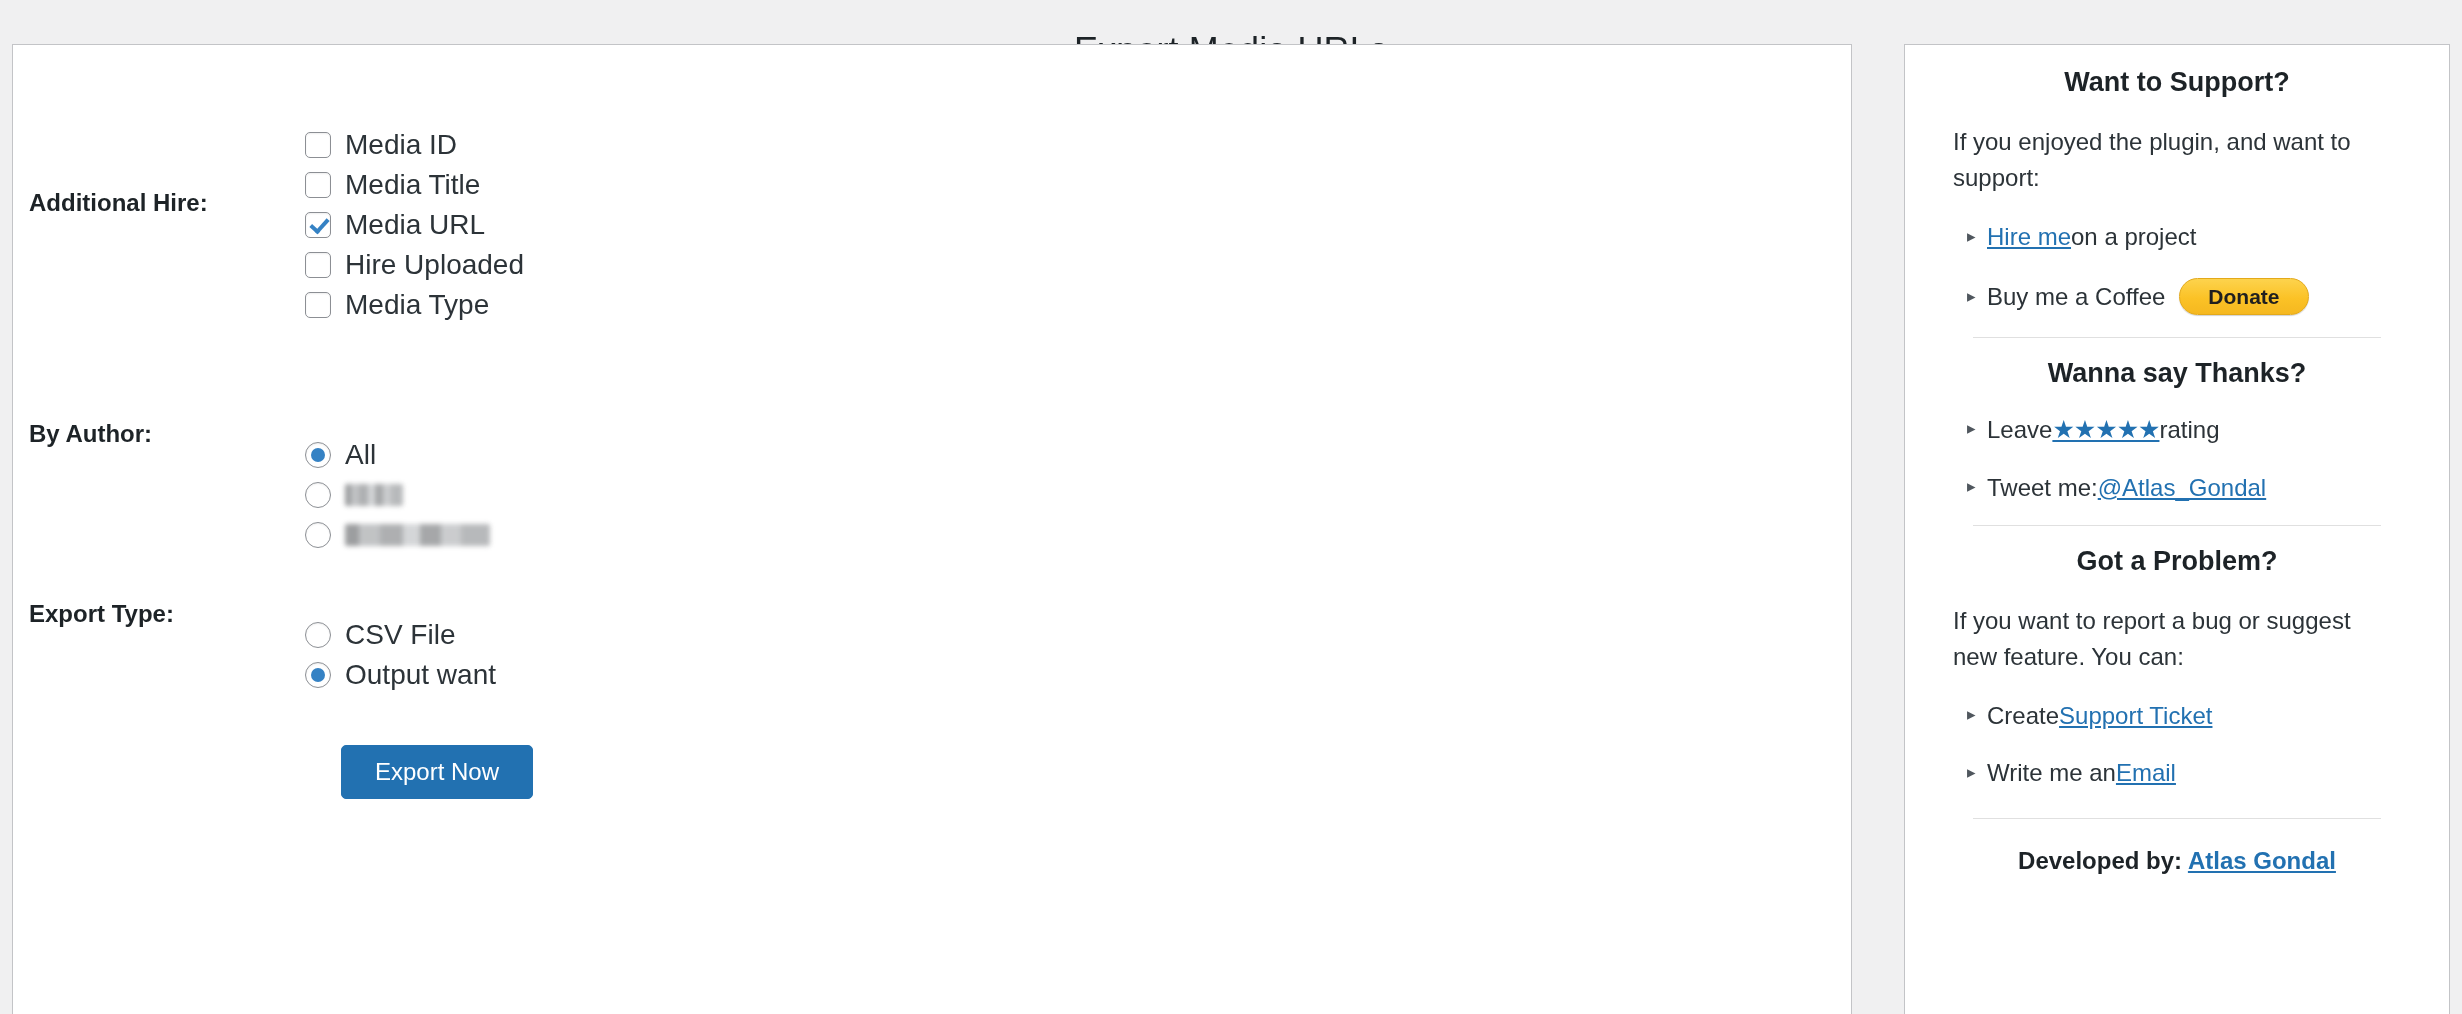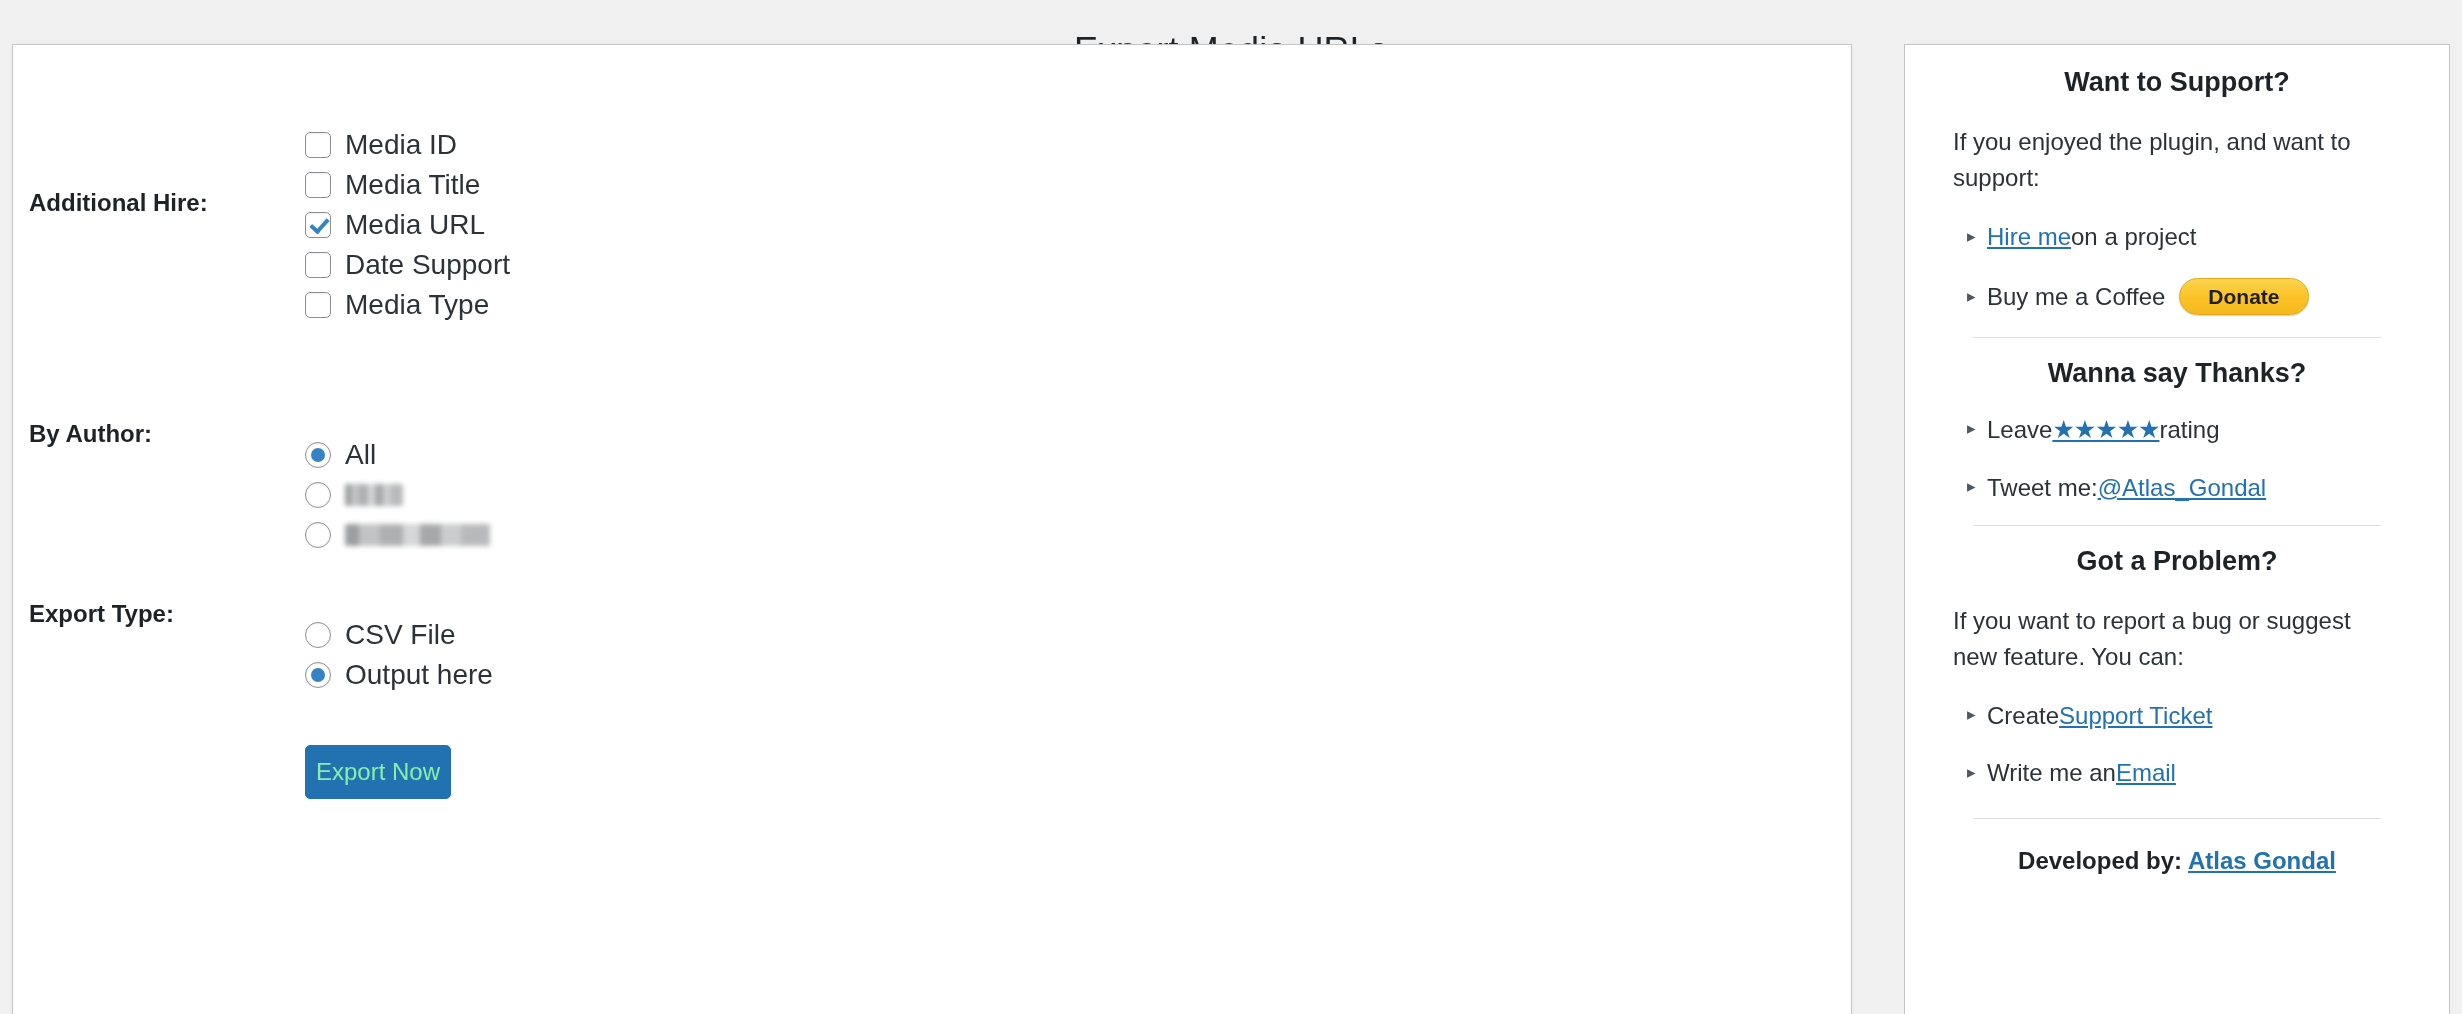--- a/index.html
+++ b/index.html
@@ -147,28 +147,29 @@
         #9a9c9e 52%, #9a9c9e 66%,
         #c4c6c8 66%, #c4c6c8 80%,
         #aeb0b2 80%, #aeb0b2 100%);
     filter: blur(2.6px);
     opacity: .88;
   }
 
   .export-btn {
     position: absolute;
     font-size: 24px;
-    color: #86efac;
+    color: #ffffff;
     background: #2271b1;
     border: 1px solid #2271b1;
     border-radius: 5px;
-    padding: 14px 10px;
+    padding: 14px 33px;
     cursor: pointer;
     font-family: "Liberation Sans", sans-serif;
     line-height: 1;
+    margin-left: 36px;
   }
 
   
   .side-h {
     text-align: center;
     font-size: 27px;
     font-weight: bold;
     color: #1d2327;
     margin: 0;
   }
@@ -265,21 +266,21 @@
         <div class="opt">
           <span class="cbx"></span>
           <span class="opt-label">Media Title</span>
         </div>
         <div class="opt">
           <span class="cbx checked"></span>
           <span class="opt-label">Media URL</span>
         </div>
         <div class="opt">
           <span class="cbx"></span>
-          <span class="opt-label">Date Support</span>
+          <span class="opt-label">Hire Uploaded</span>
         </div>
         <div class="opt">
           <span class="cbx"></span>
           <span class="opt-label">Media Type</span>
         </div>
       </div>
 
     <div class="row-label" style="left:16px; top:375px;">By Author:</div>
     <div class="row-controls" id="by-author-options" style="left:292px; top:390px;">
         <div class="opt">
@@ -297,21 +298,21 @@
       </div>
 
     <div class="row-label" style="left:16px; top:555px;">Export Type:</div>
     <div class="row-controls" id="export-type-options" style="left:292px; top:570px;">
         <div class="opt">
           <span class="rdo"></span>
           <span class="opt-label">CSV File</span>
         </div>
         <div class="opt">
           <span class="rdo checked"></span>
-          <span class="opt-label">Output here</span>
+          <span class="opt-label">Output want</span>
         </div>
       </div>
 
     <button class="export-btn" style="left:292px; top:700px;">Export Now</button>
   </div>
 
   <div class="side-panel">
 
     <h2 class="side-h" style="margin-top:22px;text-align:center;">Want to Support?</h2>
 

